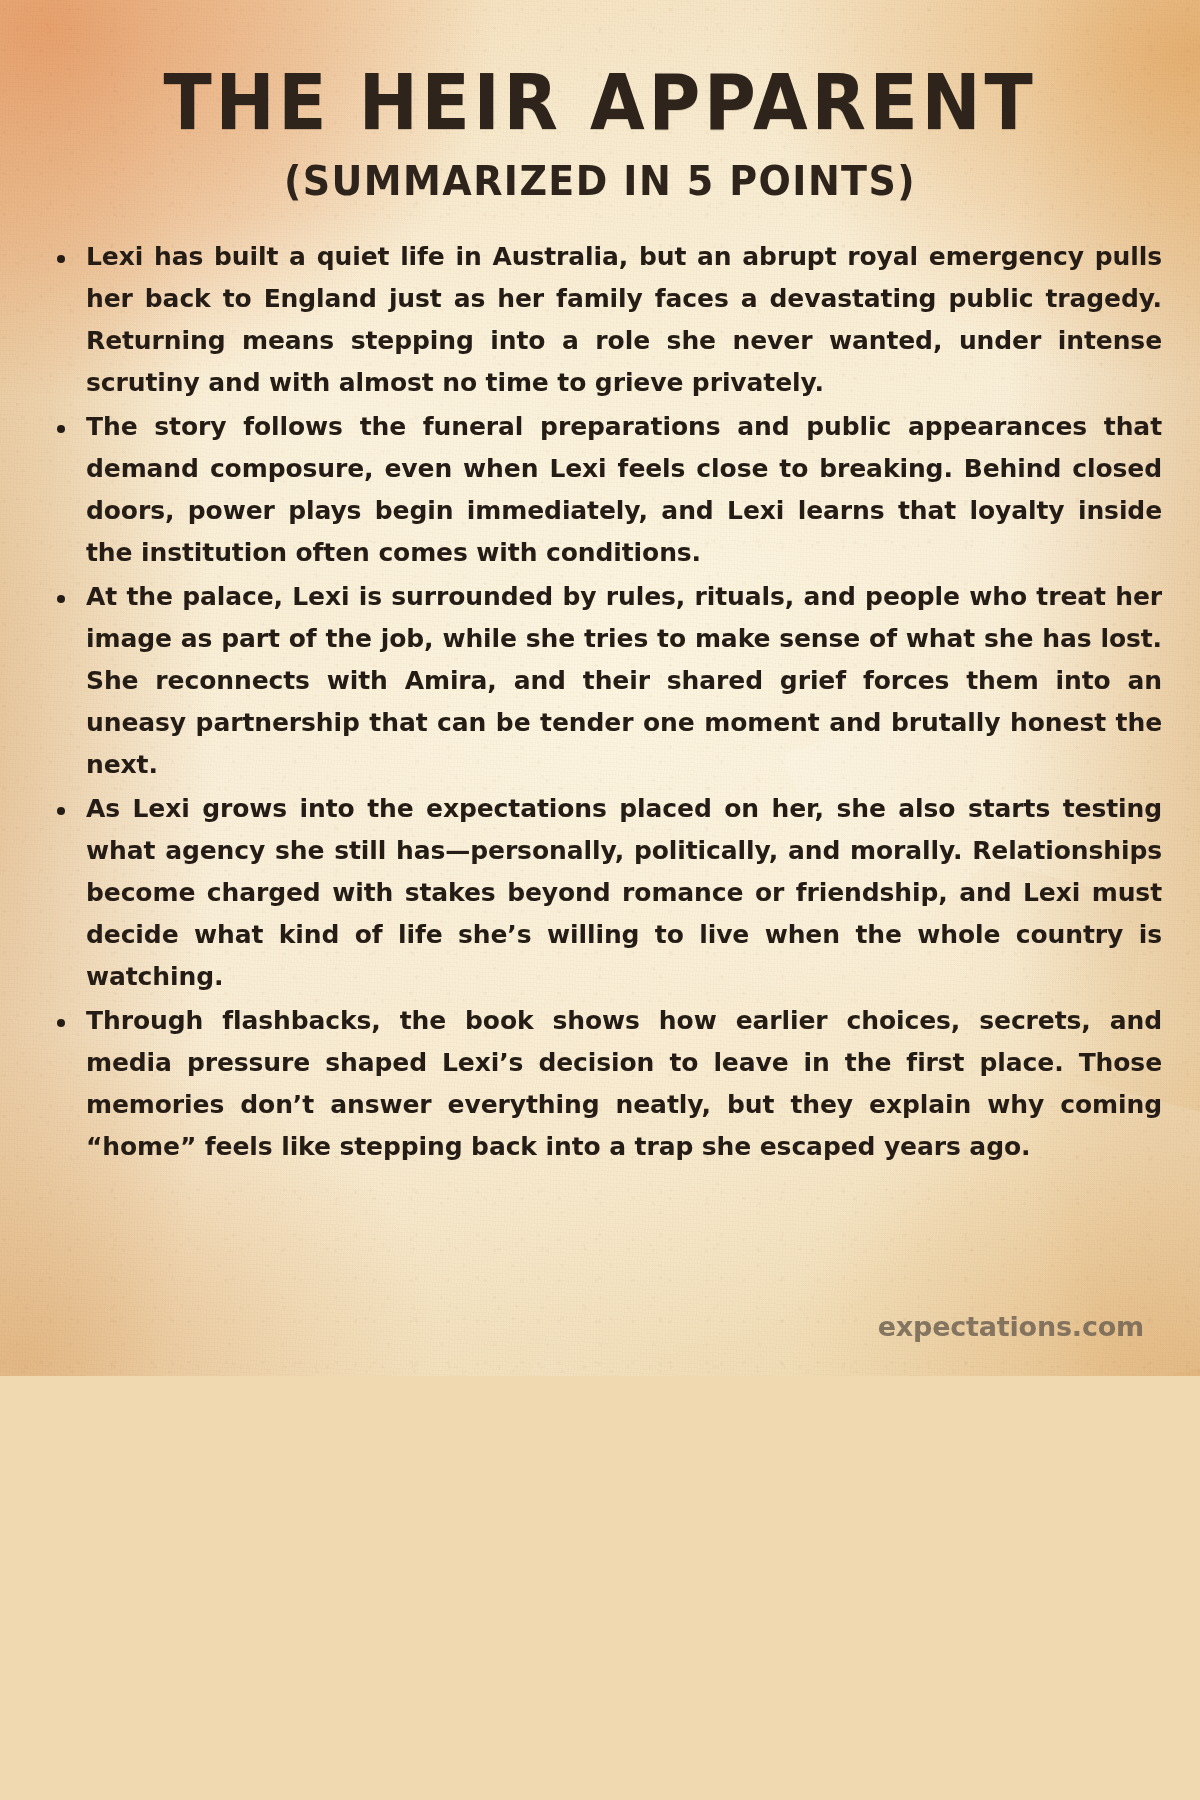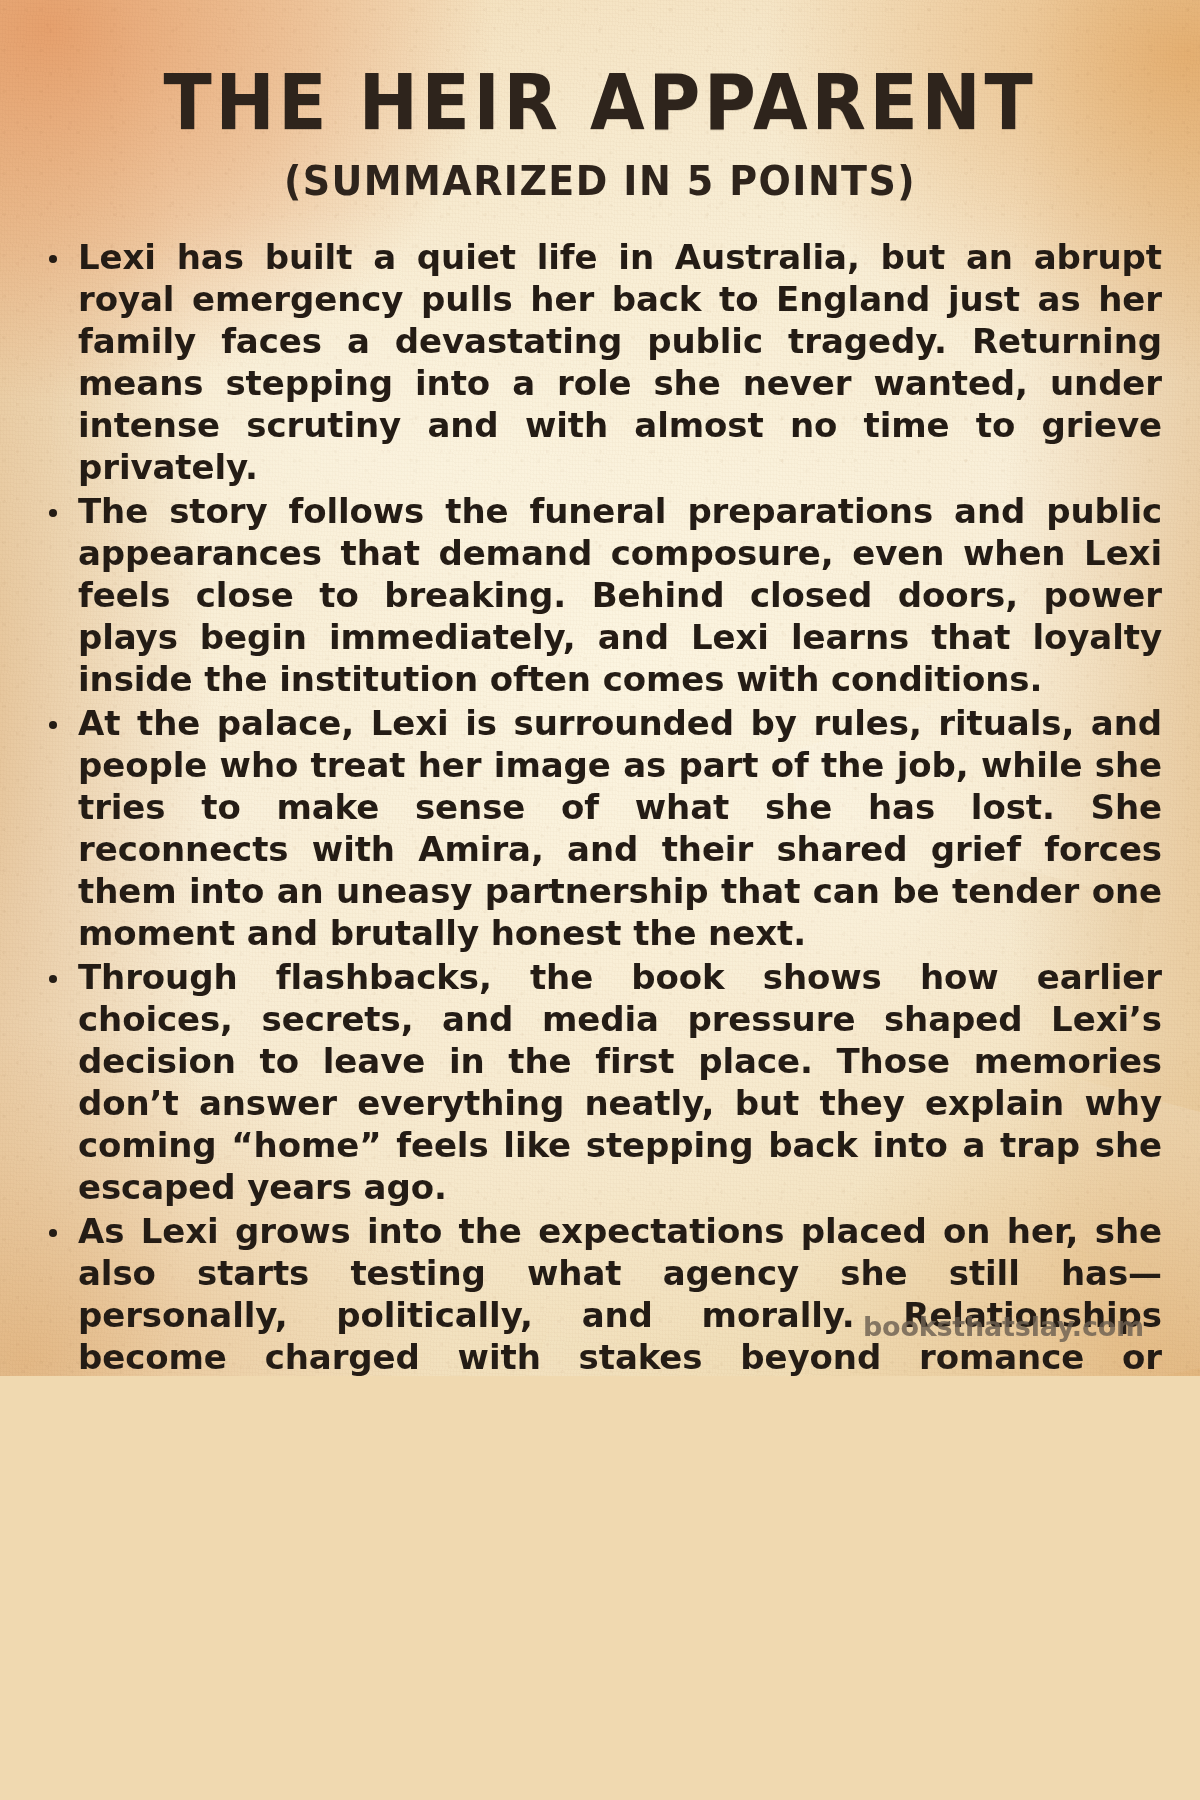--- a/index.html
+++ b/index.html
@@ -164,26 +164,26 @@
     list-style: none;
     margin: 34px 0 0 0;
     padding: 0 10px 0 46px;
   }
 
   .point {
     position: relative;
     color: #241c15;
     font-family: "DejaVu Sans", sans-serif;
     font-weight: 700;
-    font-size: 34px;
+    font-size: 25px;
     line-height: 42px;
     text-align: justify;
     text-justify: inter-word;
     letter-spacing: -0.1px;
-    margin: 0 0 2px 0;
+    margin: 0 0 2px 8px;
     padding-left: 4px;
   }
 
   .point::before {
     content: "";
     position: absolute;
     left: -25px;
     top: 19px;
     width: 8px;
     height: 8px;
@@ -224,21 +224,21 @@
 
     <div class="title-block">
       <h1 class="poster-title">THE HEIR APPARENT</h1>
       <div class="poster-subtitle">(SUMMARIZED IN 5 POINTS)</div>
     </div>
 
     <ul class="points">
       <li class="point">Lexi has built a quiet life in Australia, but an abrupt royal emergency pulls her back to England just as her family faces a devastating public tragedy. Returning means stepping into a role she never wanted, under intense scrutiny and with almost no time to grieve privately.</li>
       <li class="point">The story follows the funeral preparations and public appearances that demand composure, even when Lexi feels close to breaking. Behind closed doors, power plays begin immediately, and Lexi learns that loyalty inside the institution often comes with conditions.</li>
       <li class="point">At the palace, Lexi is surrounded by rules, rituals, and people who treat her image as part of the job, while she tries to make sense of what she has lost. She reconnects with Amira, and their shared grief forces them into an uneasy partnership that can be tender one moment and brutally honest the next.</li>
+      <li class="point">As Lexi grows into the expectations placed on her, she also starts testing what agency she still has—personally, politically, and morally. Relationships become charged with stakes beyond romance or friendship, and Lexi must decide what kind of life she’s willing to live when the whole country is watching.</li>
       <li class="point">Through flashbacks, the book shows how earlier choices, secrets, and media pressure shaped Lexi’s decision to leave in the first place. Those memories don’t answer everything neatly, but they explain why coming “home” feels like stepping back into a trap she escaped years ago.</li>
-      <li class="point">As Lexi grows into the expectations placed on her, she also starts testing what agency she still has—personally, politically, and morally. Relationships become charged with stakes beyond romance or friendship, and Lexi must decide what kind of life she’s willing to live when the whole country is watching.</li>
     </ul>
 
   </div>
 
-  <div class="footer">booksthatslay.com</div>
+  <div class="footer">expectations.com</div>
 
 </div>
 
 </body></html>

